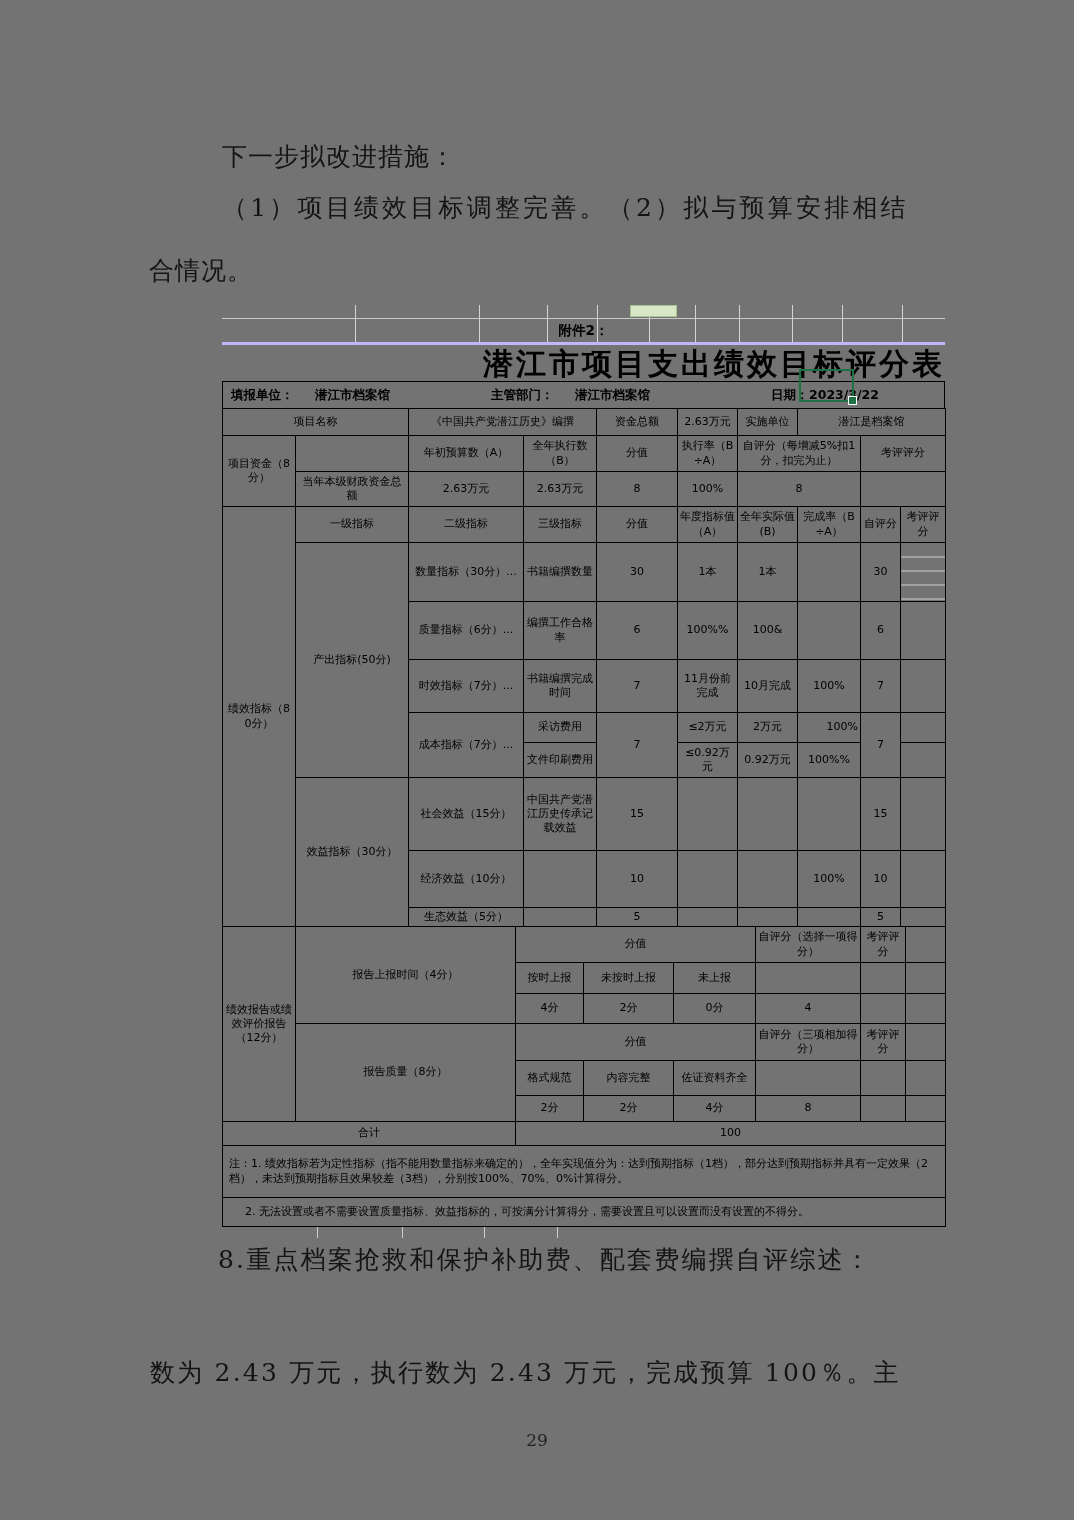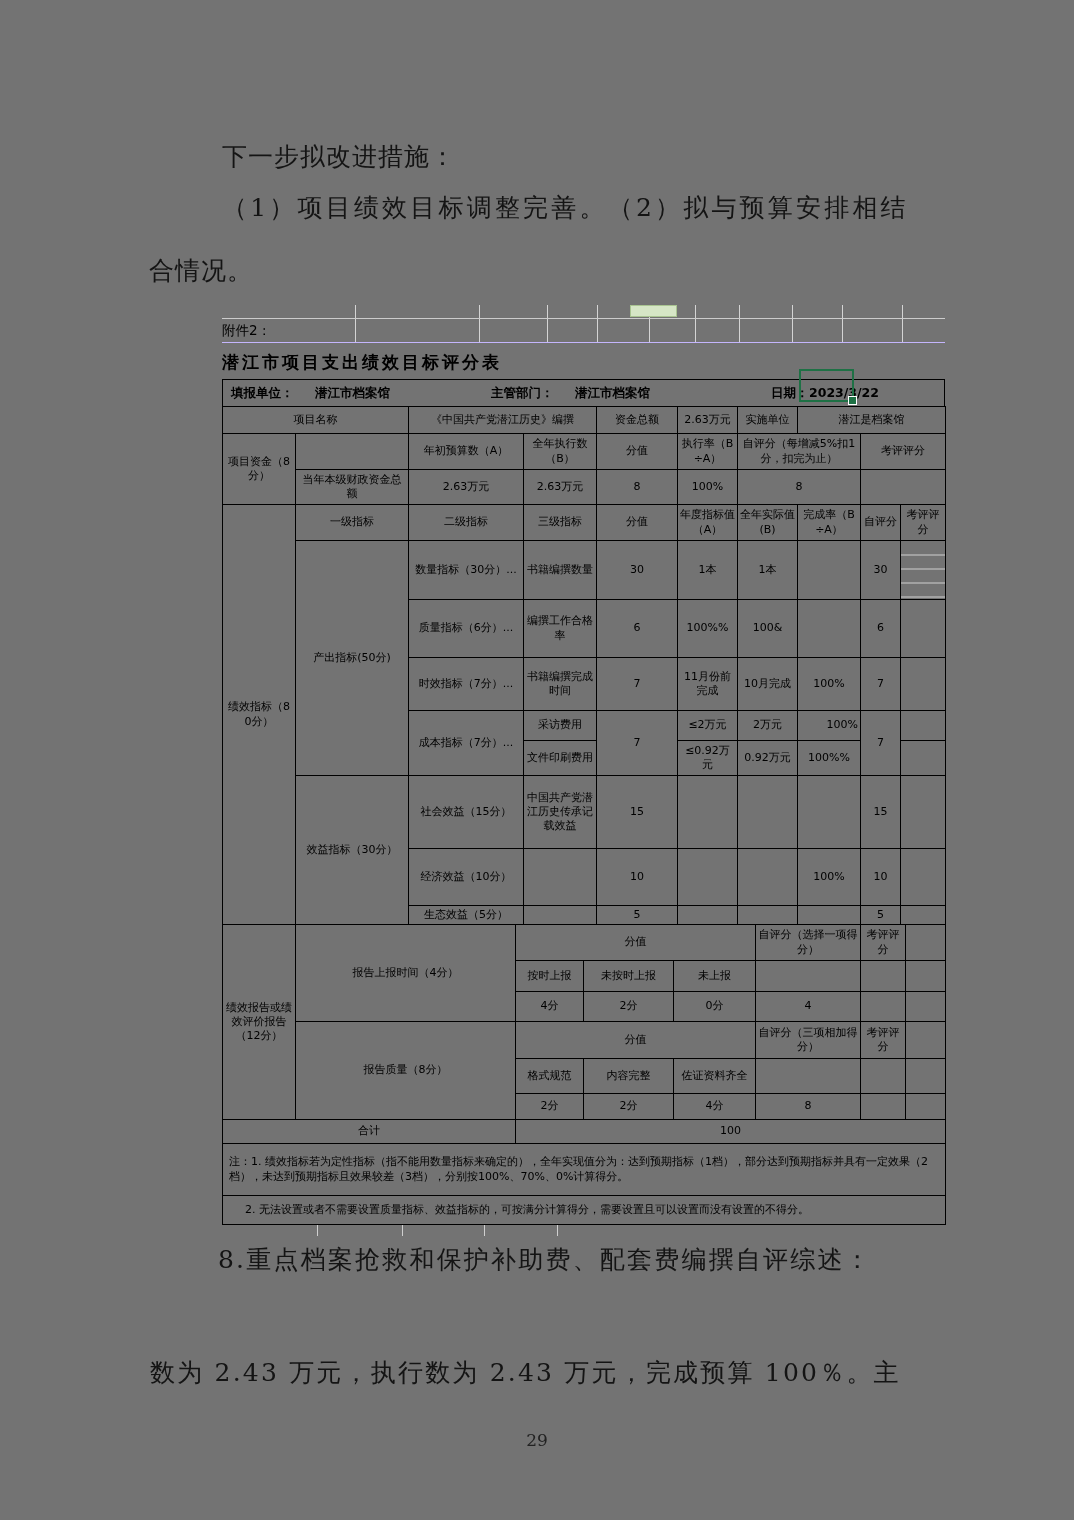--- a/index.html
+++ b/index.html
@@ -9,22 +9,22 @@
   .ls1{letter-spacing:1px;} .ls2{letter-spacing:2.2px;} .ls3{letter-spacing:3.2px;} .ls4{letter-spacing:4.2px;}
   .pageno{position:absolute;left:0;width:100%;text-align:center;top:1430px;font-size:17px;color:#222;}
 
   
   .sheet{position:absolute;left:222px;top:305px;width:723px;font-family:"DejaVu Sans",sans-serif;color:#000;}
   .strip{position:relative;height:13px;border-bottom:1px solid #cccccc;}
   .vlines{position:absolute;left:133px;top:0;width:1px;height:100%;background:#d4d4d4;
           box-shadow:124px 0 #d4d4d4,192px 0 #d4d4d4,242px 0 #d4d4d4,294px 0 #d4d4d4,
                      340px 0 #d4d4d4,384px 0 #d4d4d4,437px 0 #d4d4d4,487px 0 #d4d4d4,547px 0 #d4d4d4;}
   .hl-cell{position:absolute;left:408px;top:0;width:47px;height:12px;background:#d6e6c6;border:1px solid #a9c491;box-sizing:border-box;}
-  .attach-row{position:relative;height:23px;line-height:23px;font-size:13.5px;font-weight:normal;text-align:left;border-bottom:1px solid #c4b5fd;}
-  .title-row{height:36px;line-height:38px;text-align:left;font-size:17px;font-weight:bold;letter-spacing:3px;}
+  .attach-row{position:relative;height:23px;line-height:23px;font-size:13.5px;font-weight:bold;text-align:center;border-bottom:3px solid #c4b5fd;}
+  .title-row{height:36px;line-height:38px;text-align:right;font-size:30px;font-weight:bold;letter-spacing:3px;}
   .info-row{position:relative;height:27px;border:1.5px solid #000;border-bottom:none;font-size:12.5px;font-weight:bold;box-sizing:border-box;}
   .info-row span{position:absolute;top:5px;white-space:nowrap;}
   .sel-box{position:absolute;left:577px;top:64px;width:55px;height:33px;border:2px solid #1E7145;box-sizing:border-box;z-index:3;}
   .sel-handle{position:absolute;right:-5px;bottom:-5px;width:7px;height:7px;background:#1E7145;border:1px solid #fff;}
   table.grid{width:723px;border-collapse:collapse;table-layout:fixed;margin-top:-1px;}
   table.grid td{border:1px solid #000;font-size:11px;text-align:center;vertical-align:middle;
                 padding:1px 2px;line-height:1.3;overflow:hidden;word-break:break-all;}
   table.first{margin-top:0;}
   .al{text-align:left;} .ar{text-align:right !important;}
   .sg{background:repeating-linear-gradient(to bottom,transparent 0 13px,#cfcfcf 13px 14px);}

